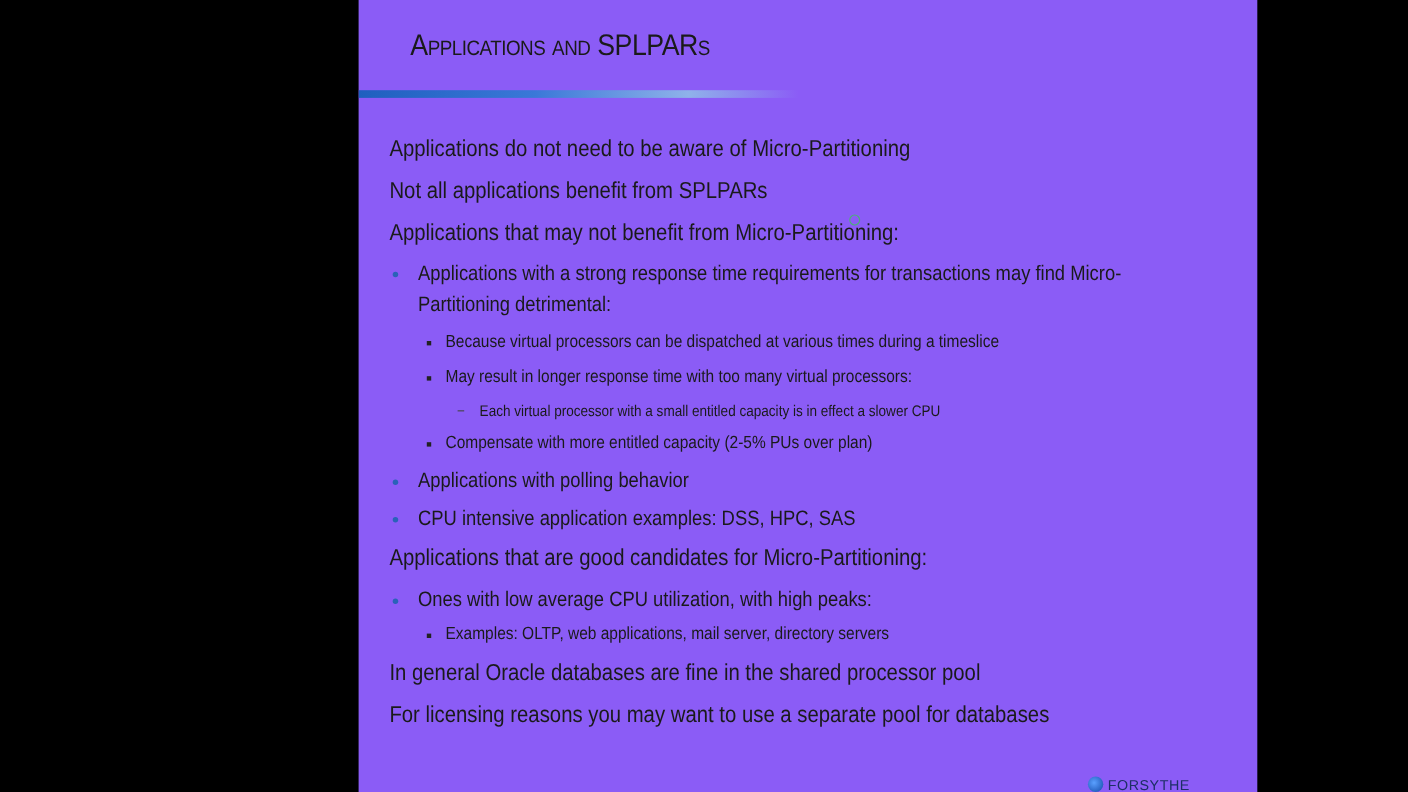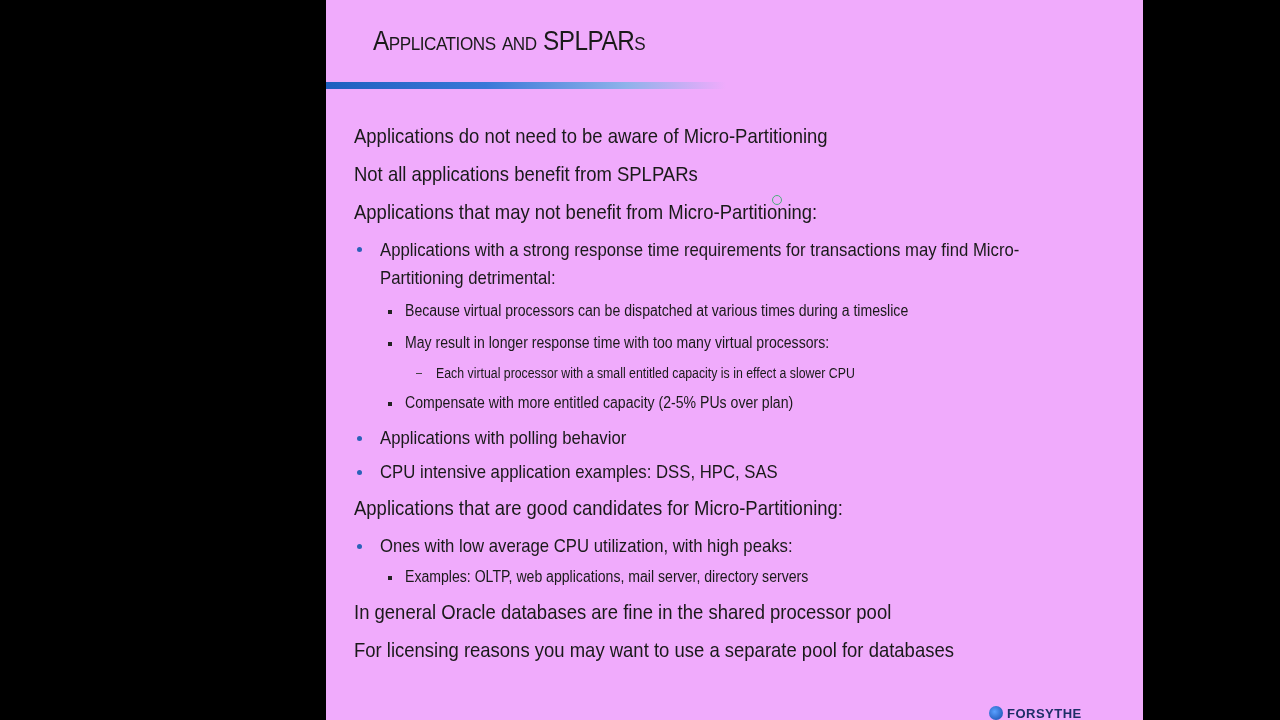--- a/index.html
+++ b/index.html
@@ -1,31 +1,31 @@
 <!DOCTYPE html>
 <html><head>
   <meta charset="utf-8">
   <style>
     html, body { margin:0; padding:0; }
     body { width:1280px; height:720px; background:#000; position:relative; overflow:hidden; font-family:"Liberation Sans", sans-serif; }
-    .slide { position:absolute; left:326px; top:0; width:817px; height:720px; background:#f0abfc; overflow:hidden; }
+    .slide { position:absolute; left:326px; top:0; width:817px; height:720px; background:#8b5cf6; overflow:hidden; }
     .title { position:absolute; left:47px; top:26px; font-size:27px; color:#1a1a1a; font-variant:small-caps; letter-spacing:-0.5px; transform:scaleX(0.9); transform-origin:left; white-space:nowrap; }
     .title-bar { position:absolute; left:0; top:82px; width:400px; height:7px; background:linear-gradient(to right,#1f5fbf 0%,#3a78d8 40%,#8fb2ea 75%,rgba(255,255,255,0) 100%); }
     .line { position:absolute; white-space:nowrap; color:#1a1a1a; transform:scaleX(0.88); transform-origin:left; }
     .l1 { font-size:21px; }
     .l2 { font-size:19px; }
     .l3 { font-size:16px; }
     .l4 { font-size:14px; }
     .bullet-dot { position:absolute; width:5px; height:5px; border-radius:50%; background:#2a62b8; }
     .bullet-sq { position:absolute; width:4px; height:4px; background:#222; }
     .bullet-dash { position:absolute; width:6px; height:1px; background:#444; }
     .cursor { position:absolute; width:8px; height:8px; border:1.5px solid #4caf7a; border-radius:50%; }
     .logo { position:absolute; left:663px; top:706px; height:14px; display:flex; align-items:center; }
     .logo-mark { width:14px; height:14px; border-radius:50%; background:radial-gradient(circle at 40% 40%,#5aa0ff,#1248a8); margin-right:4px; }
-    .logo-text { font-size:13px; font-weight:bold; color:#1d2f66; letter-spacing:0.5px; }
+    .logo-text { font-size:13px; font-weight:normal; color:#1d2f66; letter-spacing:0.5px; }
   </style>
 </head>
 <body>
 
 <div class="slide">
   <div class="title">Applications and SPLPARs</div>
   <div class="title-bar"></div>
 
   <div class="line l1" style="left:28px;top:124px;">Applications do not need to be aware of Micro-Partitioning</div>
   <div class="line l1" style="left:28px;top:162px;">Not all applications benefit from SPLPARs</div>

